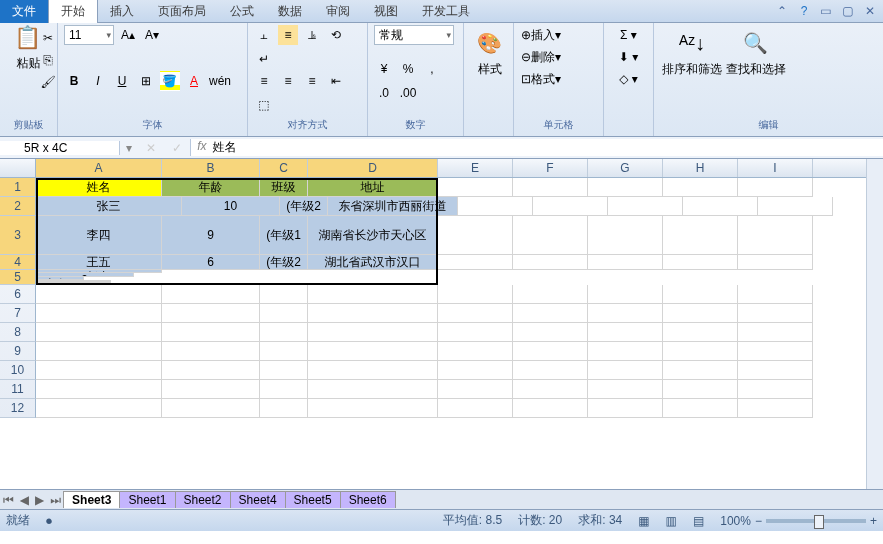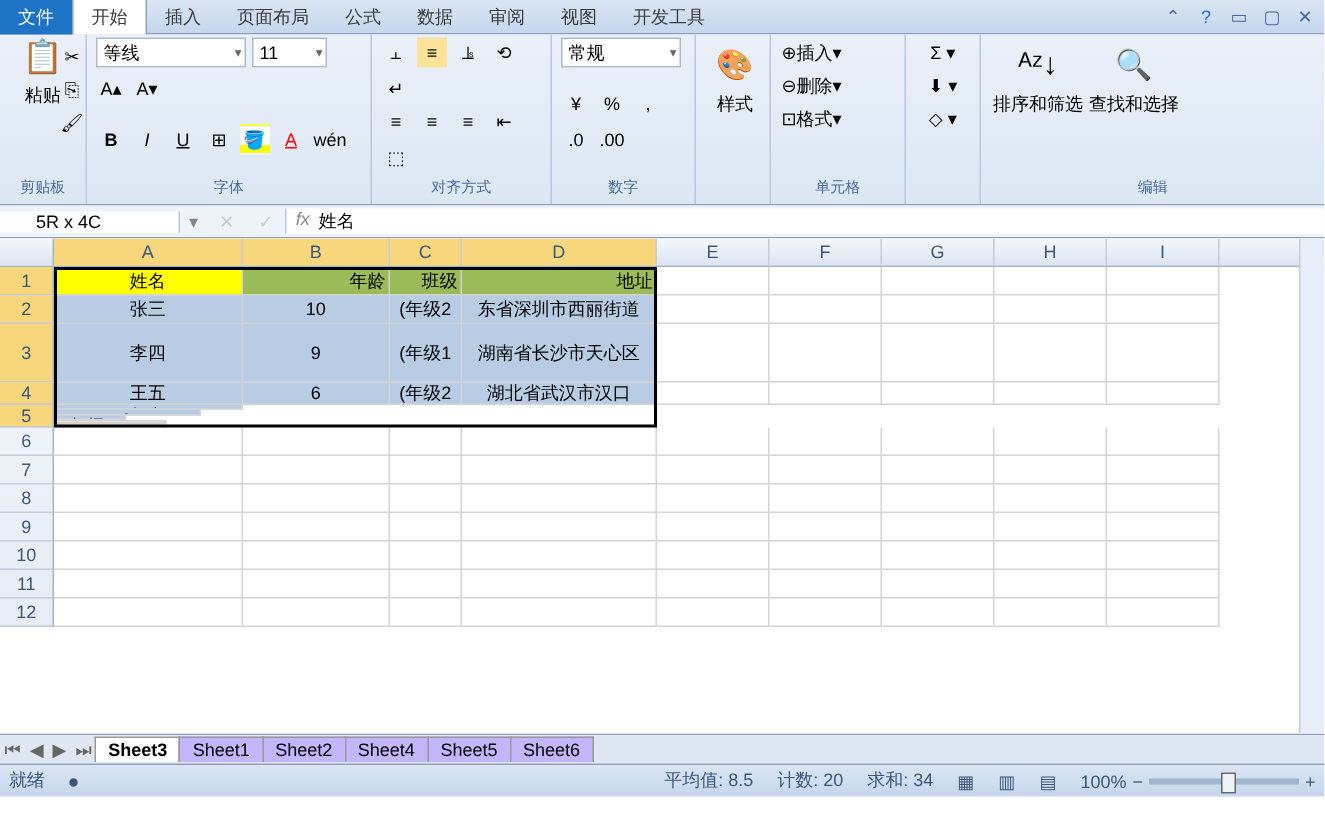--- a/index.html
+++ b/index.html
@@ -29,21 +29,21 @@
 .colh{border-right:1px solid #c0cddc;text-align:center;color:#3b587c;line-height:18px}
 .colh.sel{background:#f7d67c}
 .rows{display:flex}
 .rowhdrs{width:36px;background:linear-gradient(#f5f8fc,#e6ecf5)}
 .rowh{height:19px;border-bottom:1px solid #c0cddc;border-right:1px solid #9eb6ce;text-align:center;color:#3b587c;line-height:18px}
 .rowh.sel{background:#f7d67c}
 .cells{position:relative}
 .cellrow{display:flex;height:19px}
 .cell{border-right:1px solid #d4d4d4;border-bottom:1px solid #d4d4d4;padding:0 2px;overflow:hidden;white-space:nowrap;line-height:18px}
 .hdr-yellow{background:#ffff00;text-align:center;font-weight:400}
-.hdr-green{background:#9bbb59;text-align:right}
+.hdr-green{background:#9bbb59;text-align:center}
 .data-blue{background:#b8cce4;text-align:center}
 .selborder{position:absolute;border:2px solid #000;pointer-events:none}
 .sheettabs{height:20px;background:#dfe7f2;border-top:1px solid #8ba0bc;display:flex;align-items:center;font-size:11px}
 .shnav{padding:0 3px;color:#666;cursor:pointer}
 .shtab{padding:1px 8px;background:#fff;border:1px solid #999;border-bottom:none;margin-left:-1px;cursor:pointer}
 .shtab.active{background:#fff;font-weight:bold}
 .shtab.inactive{background:#c4b5fd}
 .statusbar{height:22px;background:linear-gradient(#dae5f3,#c5d7ed);border-top:1px solid #8ba0bc;display:flex;align-items:center;padding:0 6px;gap:16px;color:#3b587c;font-size:11px}
 .statusbar .spacer{flex:1}
 .zoom{display:flex;align-items:center;gap:4px}
@@ -81,21 +81,20 @@
       <div style="display:flex;flex-direction:column;gap:2px;position:absolute;left:38px;top:28px">
         <span class="btn">✂</span>
         <span class="btn">⎘</span>
         <span class="btn">🖌</span>
       </div>
     </div>
     <div class="grouplabel">剪贴板</div>
   </div>
   <div class="group" style="width:190px">
     <div class="gtop">
-      <span class="combo" style="width:100px">等线</span>
       <span class="combo" style="width:42px">11</span>
       <span class="btn">A▴</span>
       <span class="btn">A▾</span>
     </div>
     <div class="gtop">
       <span class="btn">
           <b>B</b>
         </span>
       <span class="btn">
           <i>I</i>
@@ -225,21 +224,21 @@
           <div class="cell hdr-green" style="width: 98px; line-height: 19px;">年龄</div>
           <div class="cell hdr-green" style="width: 48px; line-height: 19px;">班级</div>
           <div class="cell hdr-green" style="width: 130px; line-height: 19px;">地址</div>
           <div class="cell" style="width: 75px; line-height: 19px;"></div>
           <div class="cell" style="width: 75px; line-height: 19px;"></div>
           <div class="cell" style="width: 75px; line-height: 19px;"></div>
           <div class="cell" style="width: 75px; line-height: 19px;"></div>
           <div class="cell" style="width: 75px; line-height: 19px;"></div>
         </div>
         <div class="cellrow" style="height: 19px;">
-          <div class="cell data-blue" style="width: 126px; line-height: 19px;">张三</div>
+          <div class="cell data-blue" style="width: 146px; line-height: 19px;">张三</div>
           <div class="cell data-blue" style="width: 98px; line-height: 19px;">10</div>
           <div class="cell data-blue" style="width: 48px; line-height: 19px;">(年级2</div>
           <div class="cell data-blue" style="width: 130px; line-height: 19px;">东省深圳市西丽街道</div>
           <div class="cell" style="width: 75px; line-height: 19px;"></div>
           <div class="cell" style="width: 75px; line-height: 19px;"></div>
           <div class="cell" style="width: 75px; line-height: 19px;"></div>
           <div class="cell" style="width: 75px; line-height: 19px;"></div>
           <div class="cell" style="width: 75px; line-height: 19px;"></div>
         </div>
         <div class="cellrow" style="height: 39px;">

